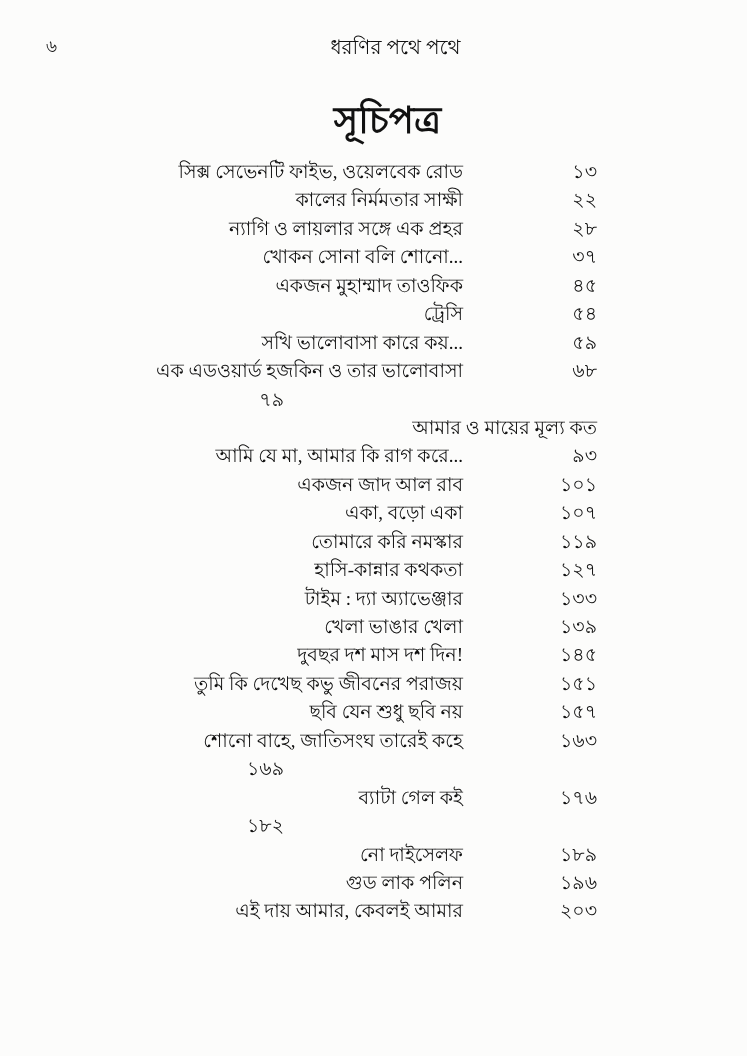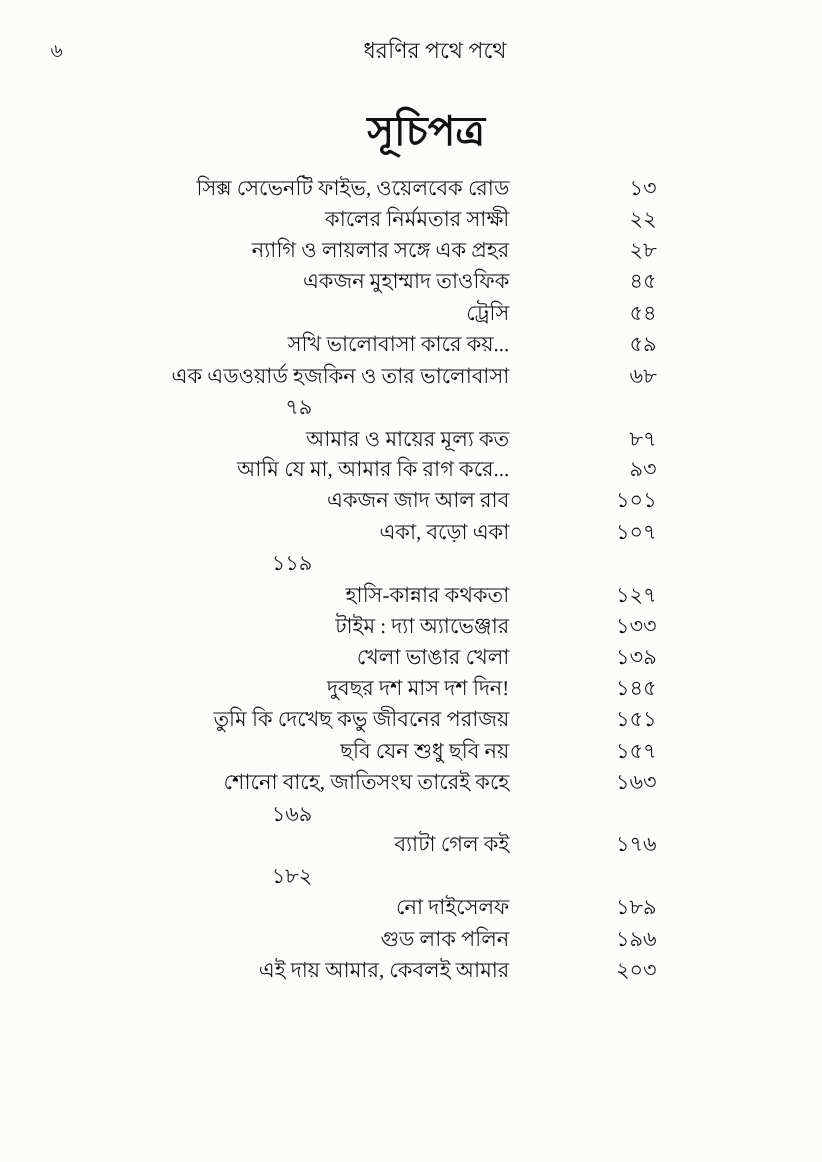--- a/index.html
+++ b/index.html
@@ -84,20 +84,24 @@
     <div class="toc-row">
       <span class="toc-title">কালের নির্মমতার সাক্ষী</span>
       <span class="toc-page">২২</span>
     </div>
 
     <div class="toc-row">
       <span class="toc-title">ন্যাগি ও লায়লার সঙ্গে এক প্রহর</span>
       <span class="toc-page">২৮</span>
     </div>
 
+    <div class="toc-row">
+      <span class="toc-title">খোকন সোনা বলি শোনো...</span>
+      <span class="toc-page">৩৭</span>
+    </div>
 
     <div class="toc-row">
       <span class="toc-title">একজন মুহাম্মাদ তাওফিক</span>
       <span class="toc-page">৪৫</span>
     </div>
 
     <div class="toc-row">
       <span class="toc-title">ট্রেসি</span>
       <span class="toc-page">৫৪</span>
     </div>
@@ -111,40 +115,40 @@
       <span class="toc-title">এক এডওয়ার্ড হজকিন ও তার ভালোবাসা</span>
       <span class="toc-page">৬৮</span>
     </div>
 
     <div class="toc-row">
       <span class="toc-page">৭৯</span>
     </div>
 
     <div class="toc-row">
       <span class="toc-title">আমার ও মায়ের মূল্য কত</span>
-      <span class="toc-page">৮৭</span>
     </div>
 
     <div class="toc-row">
       <span class="toc-title">আমি যে মা, আমার কি রাগ করে...</span>
       <span class="toc-page">৯৩</span>
     </div>
 
     <div class="toc-row">
       <span class="toc-title">একজন জাদ আল রাব</span>
       <span class="toc-page">১০১</span>
     </div>
 
     <div class="toc-row">
       <span class="toc-title">একা, বড়ো একা</span>
       <span class="toc-page">১০৭</span>
     </div>
 
 
     <div class="toc-row">
+      <span class="toc-title">তোমারে করি নমস্কার</span>
       <span class="toc-page">১১৯</span>
     </div>
 
     <div class="toc-row">
       <span class="toc-title">হাসি-কান্নার কথকতা</span>
       <span class="toc-page">১২৭</span>
     </div>
 
     <div class="toc-row">
       <span class="toc-title">টাইম : দ্যা অ্যাভেঞ্জার</span>

